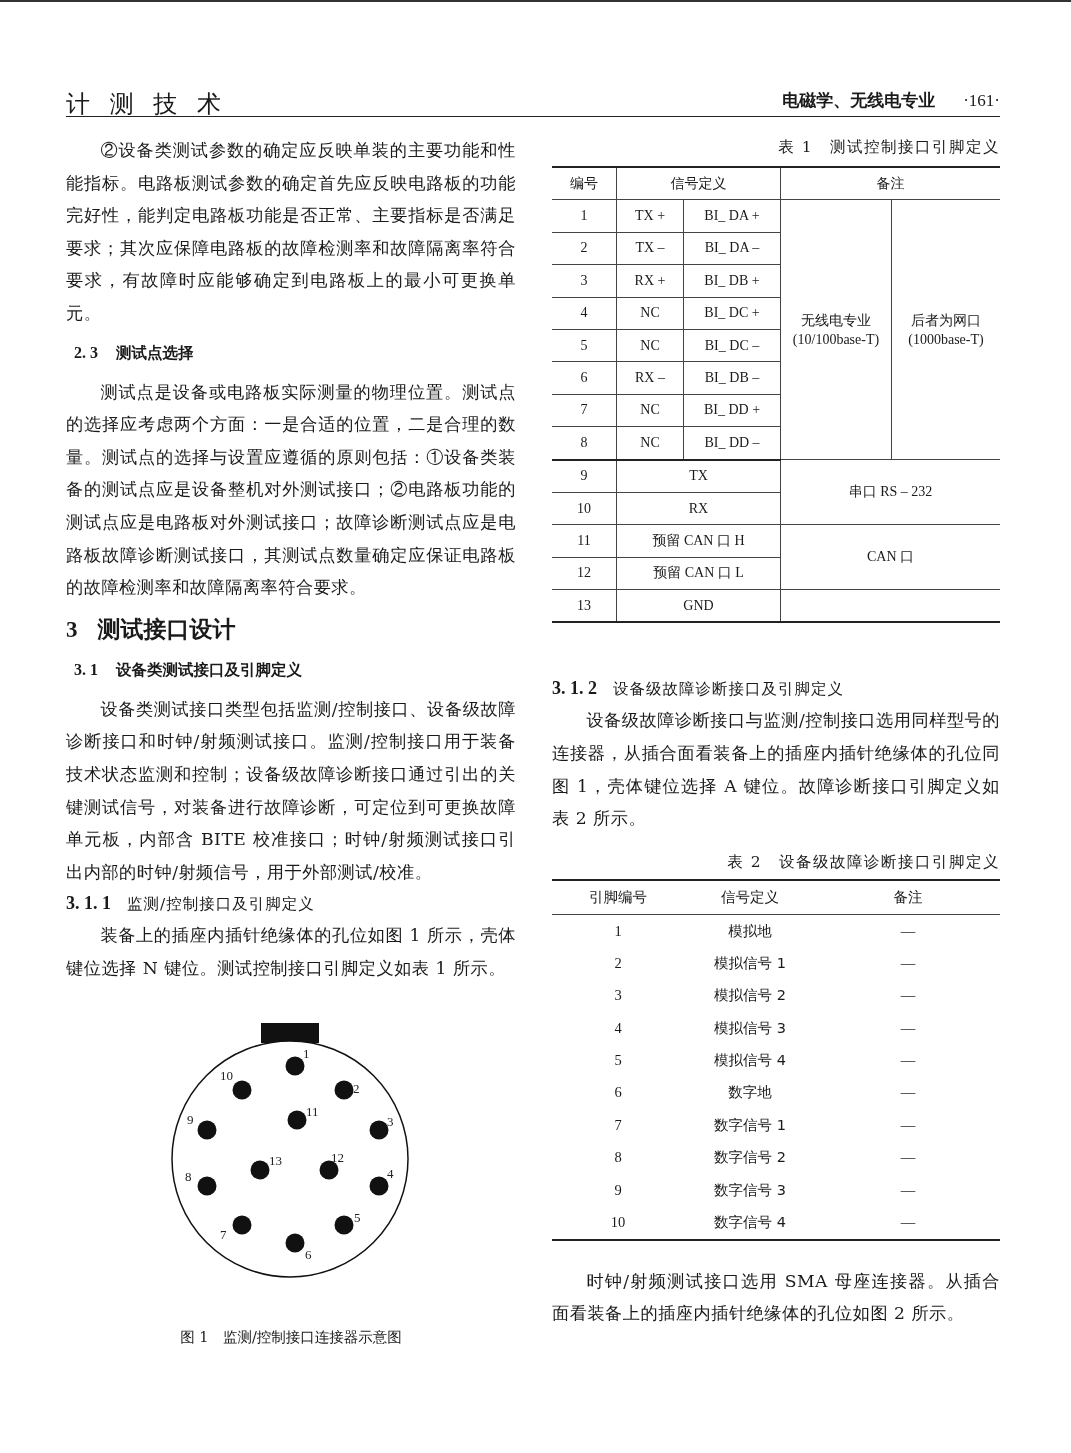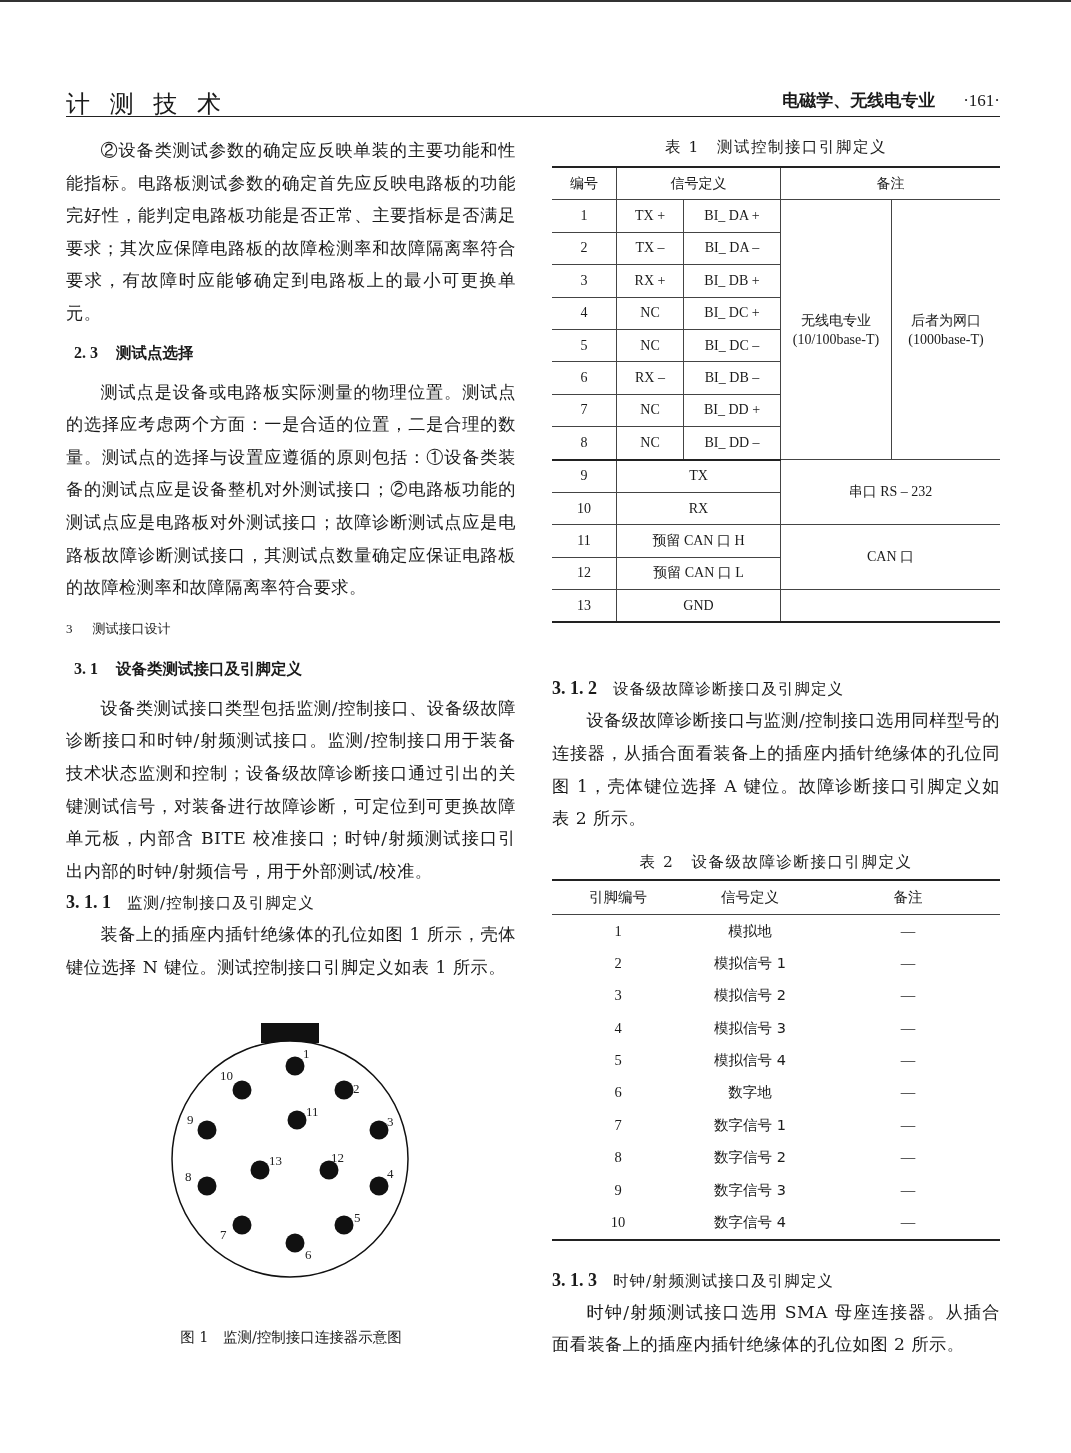--- a/index.html
+++ b/index.html
@@ -14,30 +14,30 @@
   .header-right { position: absolute; right: 0; top: 3px; font-size: 17px; font-family: "DejaVu Sans", "Liberation Sans", sans-serif; font-weight: bold; }
   .header-right .pg { font-family: "Liberation Serif", serif; font-weight: normal; margin-left: 28px; font-size: 17px; }
 
   .col { position: absolute; }
   .left-col { left: 66px; top: 134px; width: 450px; }
   .right-col { left: 552px; top: 134px; width: 448px; }
 
   p.body { margin: 0; font-size: 17.2px; line-height: 32.6px; text-align: justify; text-indent: 2em; letter-spacing: 0.5px; }
   h3.sub { margin: 8px; font-family: "DejaVu Sans", "Liberation Sans", sans-serif; font-size: 15.5px; font-weight: bold; line-height: 30px; }
   h3.sub .num { font-family: "Liberation Serif", serif; font-weight: bold; margin-right: 18px; font-size: 16px; }
-  h2.sec { margin: 8px 0 6px 0; font-family: "DejaVu Sans", "Liberation Sans", sans-serif; font-size: 13px; font-weight: normal; line-height: 34px; }
+  h2.sec { margin: 8px 0 6px 0; font-family: "DejaVu Sans", "Liberation Sans", sans-serif; font-size: 23px; font-weight: bold; line-height: 34px; }
   h2.sec .num { font-family: "Liberation Serif", serif; margin-right: 20px; }
   h4.subsub { margin: 0; font-size: 15.5px; font-weight: normal; line-height: 30px; }
   h4.subsub .num { font-family: "Liberation Serif", serif; font-weight: bold; margin-right: 16px; font-size: 18px; }
   h4.subsub .txt { font-family: "DejaVu Serif", serif; letter-spacing: 1px; }
 
   .figure { position: absolute; left: 165px; top: 1018px; width: 270px; height: 270px; }
   .fig-caption { position: absolute; left: 66px; top: 1312px; width: 450px; text-align: center; font-size: 14.5px; margin-top: 16px; }
 
-  .table-caption { text-align: center; font-size: 15.5px; letter-spacing: 1.5px; line-height: 26px; margin-top: 0; }
+  .table-caption { text-align: right; font-size: 15.5px; letter-spacing: 1.5px; line-height: 26px; margin-top: 0; }
   table.t1 { border-collapse: collapse; width: 448px; font-size: 14px; font-family: "Liberation Serif", "DejaVu Serif", serif; margin-top: 6px; }
   table.t1 td, table.t1 th { border: 1px solid #444; text-align: center; height: 31.4px; padding: 0; font-weight: normal; }
   table.t1 tr:first-child th { border-top: 2px solid #222; }
   table.t1 tr:last-child td { border-bottom: 2px solid #222; }
   table.t1 td:first-child, table.t1 th:first-child { border-left: none; }
   table.t1 td:last-child, table.t1 th:last-child { border-right: none; }
   table.t1 td.note2 { border-left: 1.5px solid #999; }
 
   table.t2 { border-collapse: collapse; width: 448px; font-size: 14.5px; font-family: "Liberation Serif", "DejaVu Serif", serif; margin-top: 4px; }
   table.t2 th { font-weight: normal; height: 31px; border-top: 2px solid #222; border-bottom: 1px solid #444; }
@@ -253,15 +253,14 @@
         </tr>
         <tr>
           <td>10</td>
           <td class="cn">数字信号 4</td>
           <td>—</td>
         </tr>
       </tbody>
   </table>
 
   <div style="height:24px"></div>
-  <h4 class="subsub"><span class="num">3. 1. 3</span><span class="txt">时钟/射频测试接口及引脚定义</span></h4>
   <p class="body">时钟/射频测试接口选用 SMA 母座连接器。从插合面看装备上的插座内插针绝缘体的孔位如图 2 所示。</p>
 </div>
 
 </body></html>

